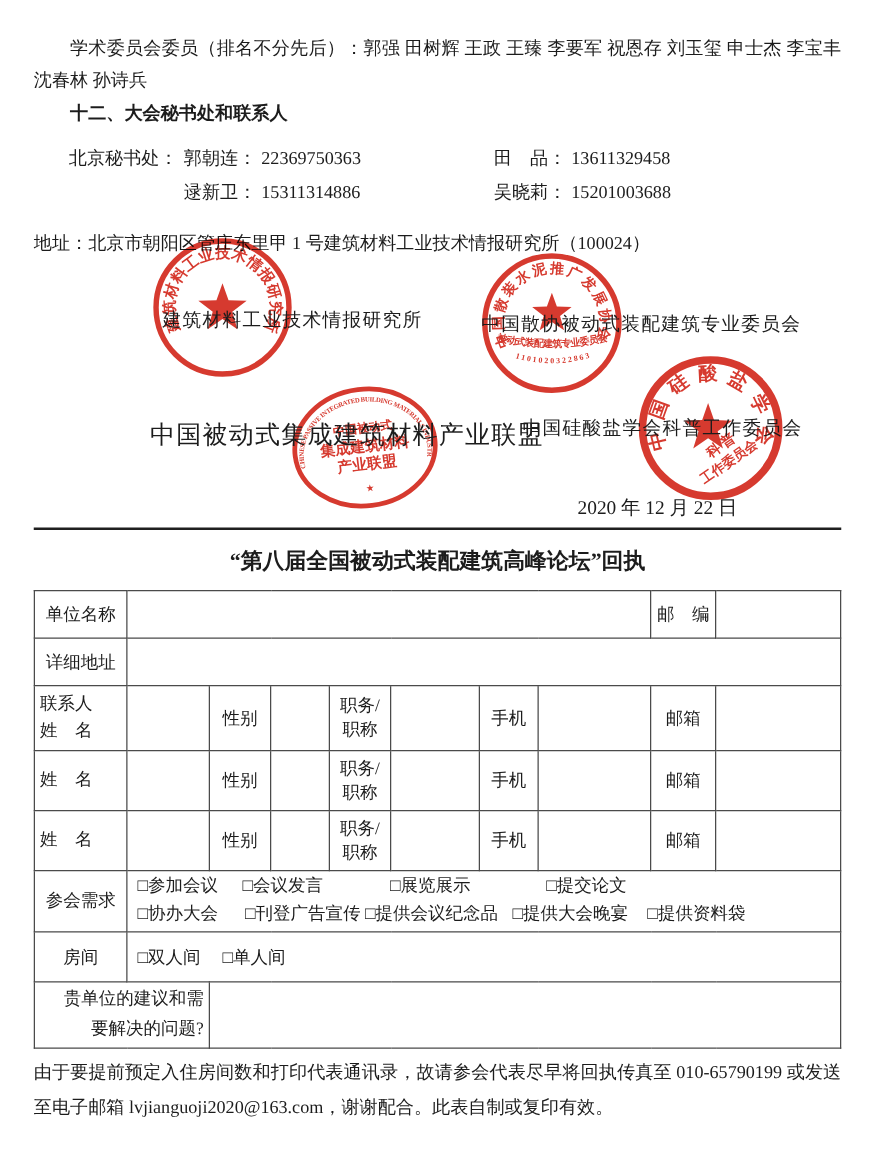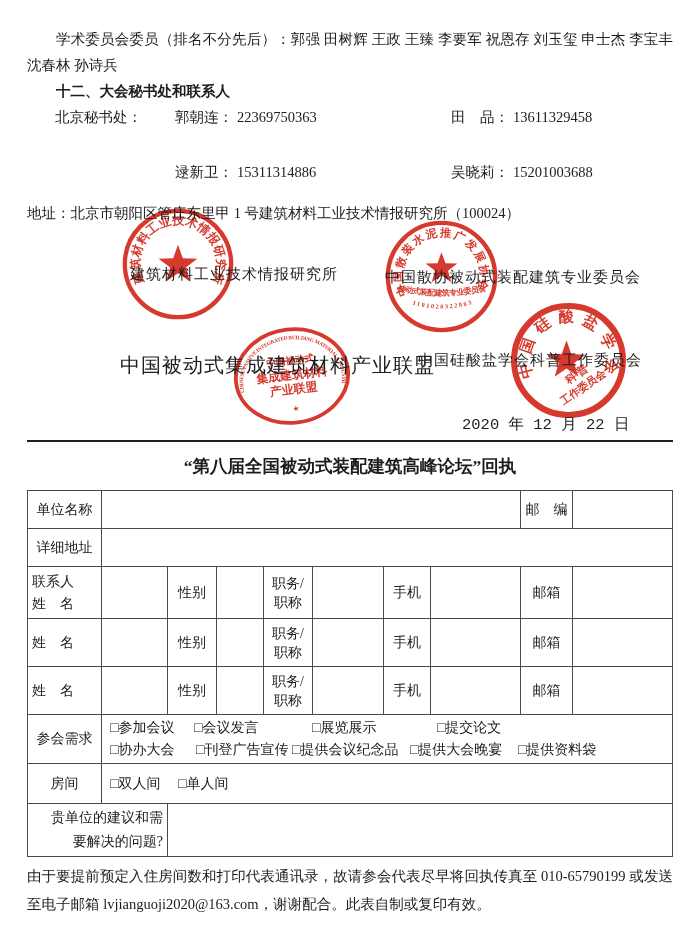--- a/index.html
+++ b/index.html
@@ -6,21 +6,21 @@
   .page{
     position:relative;width:700px;height:941px;margin:0 auto;background:#ffffff;
     color:#1c1c1c;font-family:"Liberation Serif","DejaVu Serif",serif;
     font-size:14.5px;overflow:hidden;box-sizing:border-box;
   }
   .content{padding:26px 27px 0 27px;}
   p{margin:0;}
   .para{line-height:26px;text-align:justify;}
   .indent{text-indent:2em;font-family:Liberation Serif, serif;}
   .bold{font-weight:bold;}
-  .secretariat{display:grid;grid-template-columns:92px 248px auto;line-height:27px;padding-left:28px;gap:28px;}
+  .secretariat{display:grid;grid-template-columns:92px 248px auto;line-height:27px;margin-top:10px;padding-left:28px;}
   .contact-cell{white-space:nowrap;}
   .contact-cell .phone{margin-left:4px;}
   .addr{margin-top:14px;line-height:26px;}
   
   .sealZone{position:relative;height:214px;}
   .seal{position:absolute;mix-blend-mode:multiply;opacity:.92;}
   .orgline{position:absolute;white-space:nowrap;font-size:15px;letter-spacing:1px;}
   .dateline{position:absolute;white-space:nowrap;font-size:15.5px;}
   .rule{border:none;border-top:2px solid #1f1f1f;margin:0;}
   .form-title{text-align:center;font-weight:bold;font-size:17.5px;margin:13px 0 0 0;line-height:22px;}
@@ -122,21 +122,21 @@
           <textPath href="#sealD-ring" startOffset="2" textLength="150">中国硅酸盐学会</textPath>
         </text>
         <g transform="rotate(-35 70 84)">
           <text x="62" y="78" font-size="11" font-weight="bold" fill="#d3291d">科 普</text>
           <text x="46" y="92" font-size="10.5" font-weight="bold" fill="#d3291d">工作委员会</text>
         </g>
       </svg>
 
       <div class="orgline" style="left:391px;top:125px;">中国硅酸盐学会科普工作委员会</div>
 
-      <div class="dateline" style="left:435px;top:188px;font-family:Liberation Mono, monospace;">2020 年 12 月 22 日</div>
+      <div class="dateline" style="left:435px;top:188px;">2020 年 12 月 22 日</div>
     </div>
 
     <hr class="rule">
 
     <p class="form-title">“第八届全国被动式装配建筑高峰论坛”回执</p>
 
     <table class="form">
       <colgroup>
         <col style="width:74px">
           <col style="width:66px">

